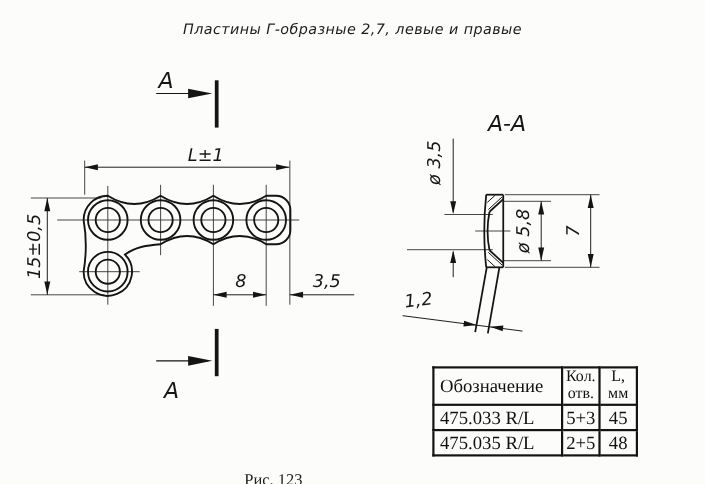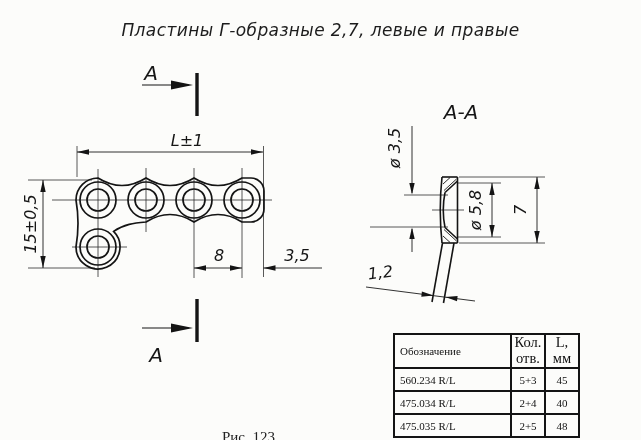--- a/index.html
+++ b/index.html
@@ -2,32 +2,32 @@
 <html><head>
 <meta charset="utf-8">
 <style>
   html,body{margin:0;padding:0;background:#e8e8e8;}
   .page{
     position:relative;width:641px;height:440px;background:#fcfcfa;
     overflow:hidden;font-family:"DejaVu Sans",sans-serif;color:#161616;
   }
   .title{
     position:absolute;left:0;top:20px;width:100%;text-align:center;
-    font-style:italic;font-size:17px;letter-spacing:.4px;color:#1c1c1c;
+    font-style:italic;font-size:13px;letter-spacing:.4px;color:#1c1c1c;
   }
   svg text{fill:#161616;}
   .dim{font-style:italic;font-size:16px;font-family:"DejaVu Sans",sans-serif;}
   .dimBig{font-style:italic;font-size:20px;font-family:"DejaVu Sans",sans-serif;}
   .specTable{
     position:absolute;left:393px;top:333px;border-collapse:collapse;
     font-family:"Liberation Serif",serif;color:#111;
     background:#fcfcfa;
   }
   .specTable td,.specTable th{
-    border:2px solid #141414;font-weight:normal;font-size:11px;
+    border:2px solid #141414;font-weight:normal;font-size:17px;
     padding:0 2px;white-space:nowrap;
   }
   .specTable .c{text-align:center;}
   .specTable .hdr{font-size:14.5px;line-height:1.1;}
   .specTable .des{width:108px;text-align:left;padding-left:5px;}
   .specTable .sm{width:28px;}
   .specTable tr{height:23px;}
   .specTable tr.h{height:34px;}
   .caption{
     position:absolute;left:222px;top:429px;font-family:"Liberation Serif",serif;
@@ -203,28 +203,23 @@
         <th class="sm c hdr">
           <div>Кол.</div>
           <div>отв.</div>
         </th>
         <th class="sm c hdr">
           <div>L,</div>
           <div>мм</div>
         </th>
       </tr>
       <tr>
-        <td class="des">560.234 R/L</td>
+        <td class="des">475.033 R/L</td>
         <td class="sm c">5+3</td>
         <td class="sm c">45</td>
-      </tr>
-      <tr>
-        <td class="des">475.034 R/L</td>
-        <td class="sm c">2+4</td>
-        <td class="sm c">40</td>
       </tr>
       <tr>
         <td class="des">475.035 R/L</td>
         <td class="sm c">2+5</td>
         <td class="sm c">48</td>
       </tr>
     </tbody>
   </table>
 
   <div class="caption">Рис. 123</div>

